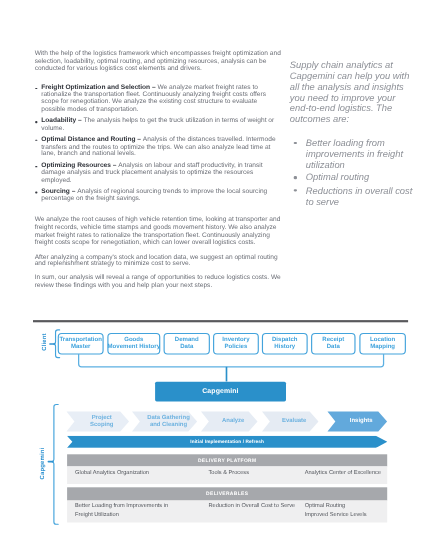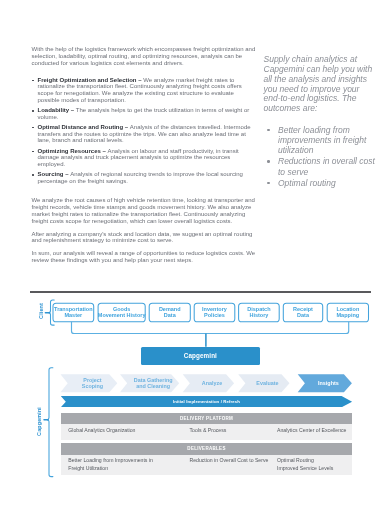--- a/index.html
+++ b/index.html
@@ -74,22 +74,22 @@
       </ul>
     <p>We analyze the root causes of high vehicle retention time, looking at transporter and freight records, vehicle time stamps and goods movement history. We also analyze market freight rates to rationalize the transportation fleet. Continuously analyzing freight costs scope for renegotiation, which can lower overall logistics costs.</p>
     <p>After analyzing a company's stock and location data, we suggest an optimal routing and replenishment strategy to minimize cost to serve.</p>
     <p>In sum, our analysis will reveal a range of opportunities to reduce logistics costs. We review these findings with you and help plan your next steps.</p>
   </div>
 
   <div class="col-right">
     <p>Supply chain analytics at Capgemini can help you with all the analysis and insights you need to improve your end-to-end logistics. The outcomes are:</p>
     <ul id="outcomes">
         <li>Better loading from improvements in freight utilization</li>
+        <li>Optimal routing</li>
         <li>Reductions in overall cost to serve</li>
-        <li>Optimal routing</li>
       </ul>
   </div>
 
   <div class="rule"></div>
 
   <div id="diagram">
     <svg width="390" height="505" viewBox="0 0 390 505">
       <g>
         <path d="M54.2 299.9 H52.6 A2.1 2.1 0 0 0 50.5 302 V310.6 A2.1 2.1 0 0 1 48.4 312.7 A2.1 2.1 0 0 1 50.5 314.8 V323.0 A2.1 2.1 0 0 0 52.6 325.1 H54.2" fill="none" stroke="#43a3dc" stroke-width="1.05" stroke-linecap="round"></path>
         <path d="M45.4 312.7 H49.6" fill="none" stroke="#2f93d1" stroke-width="1.5" stroke-linecap="round"></path>

